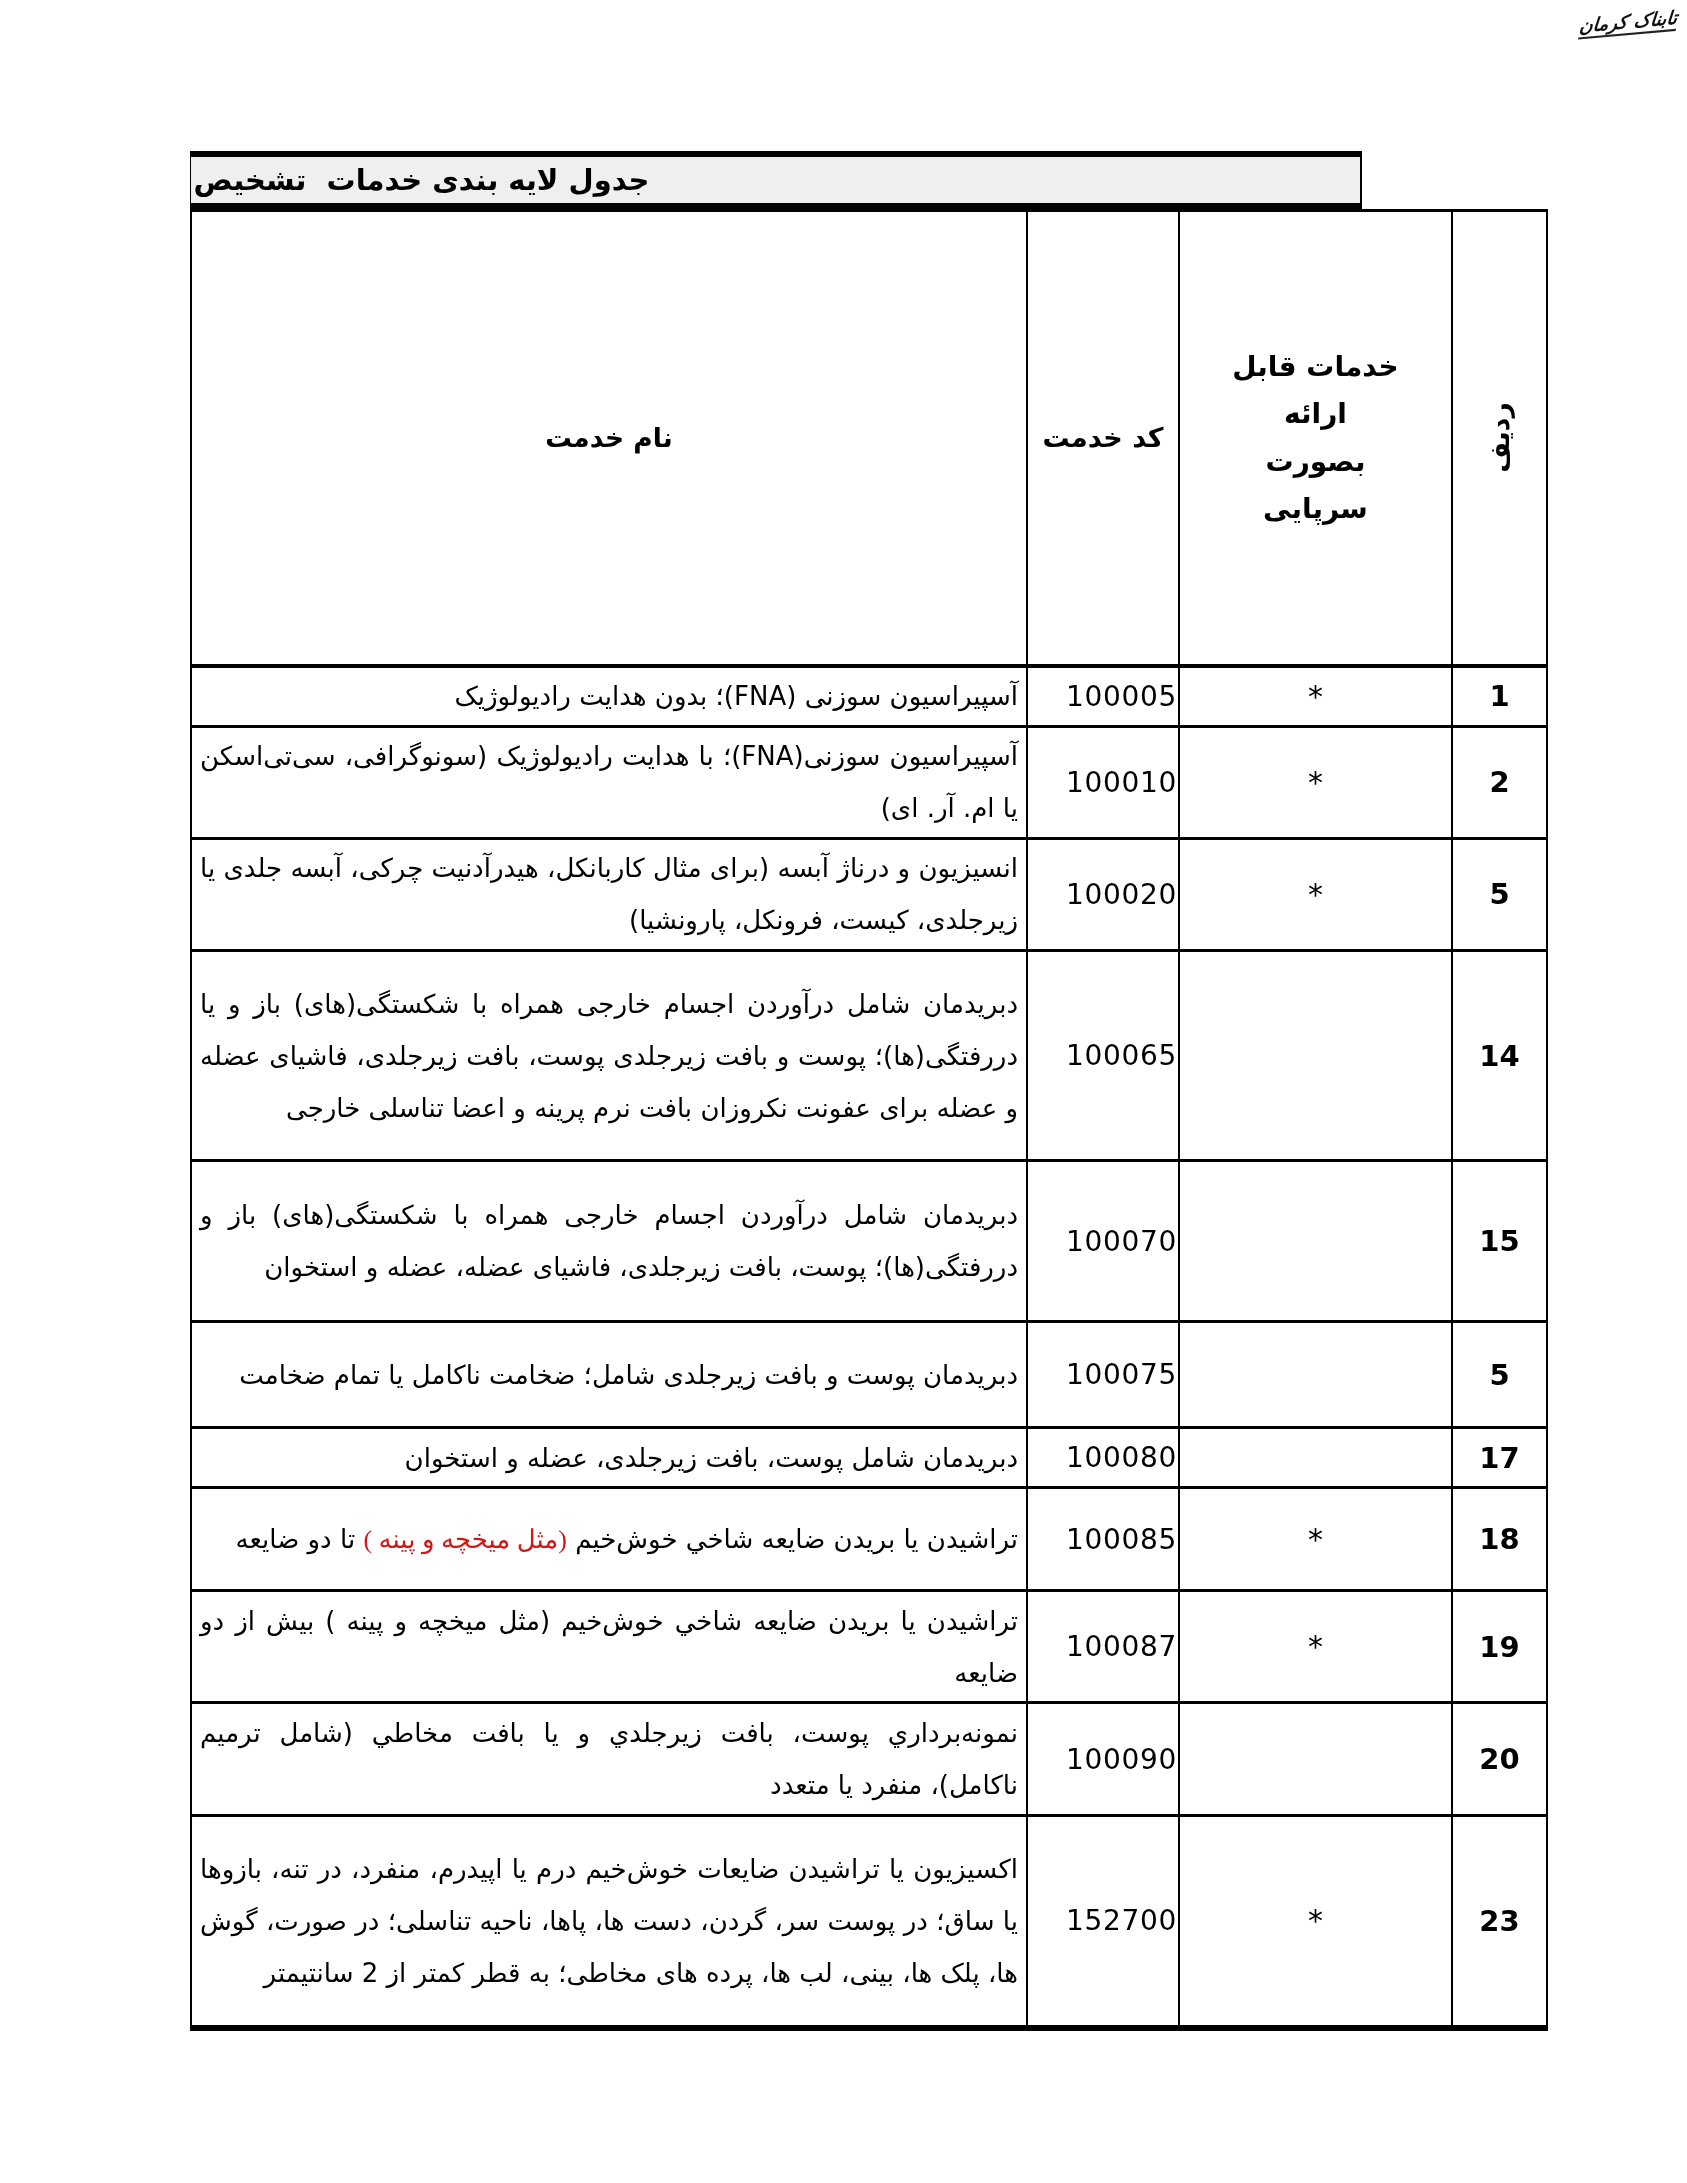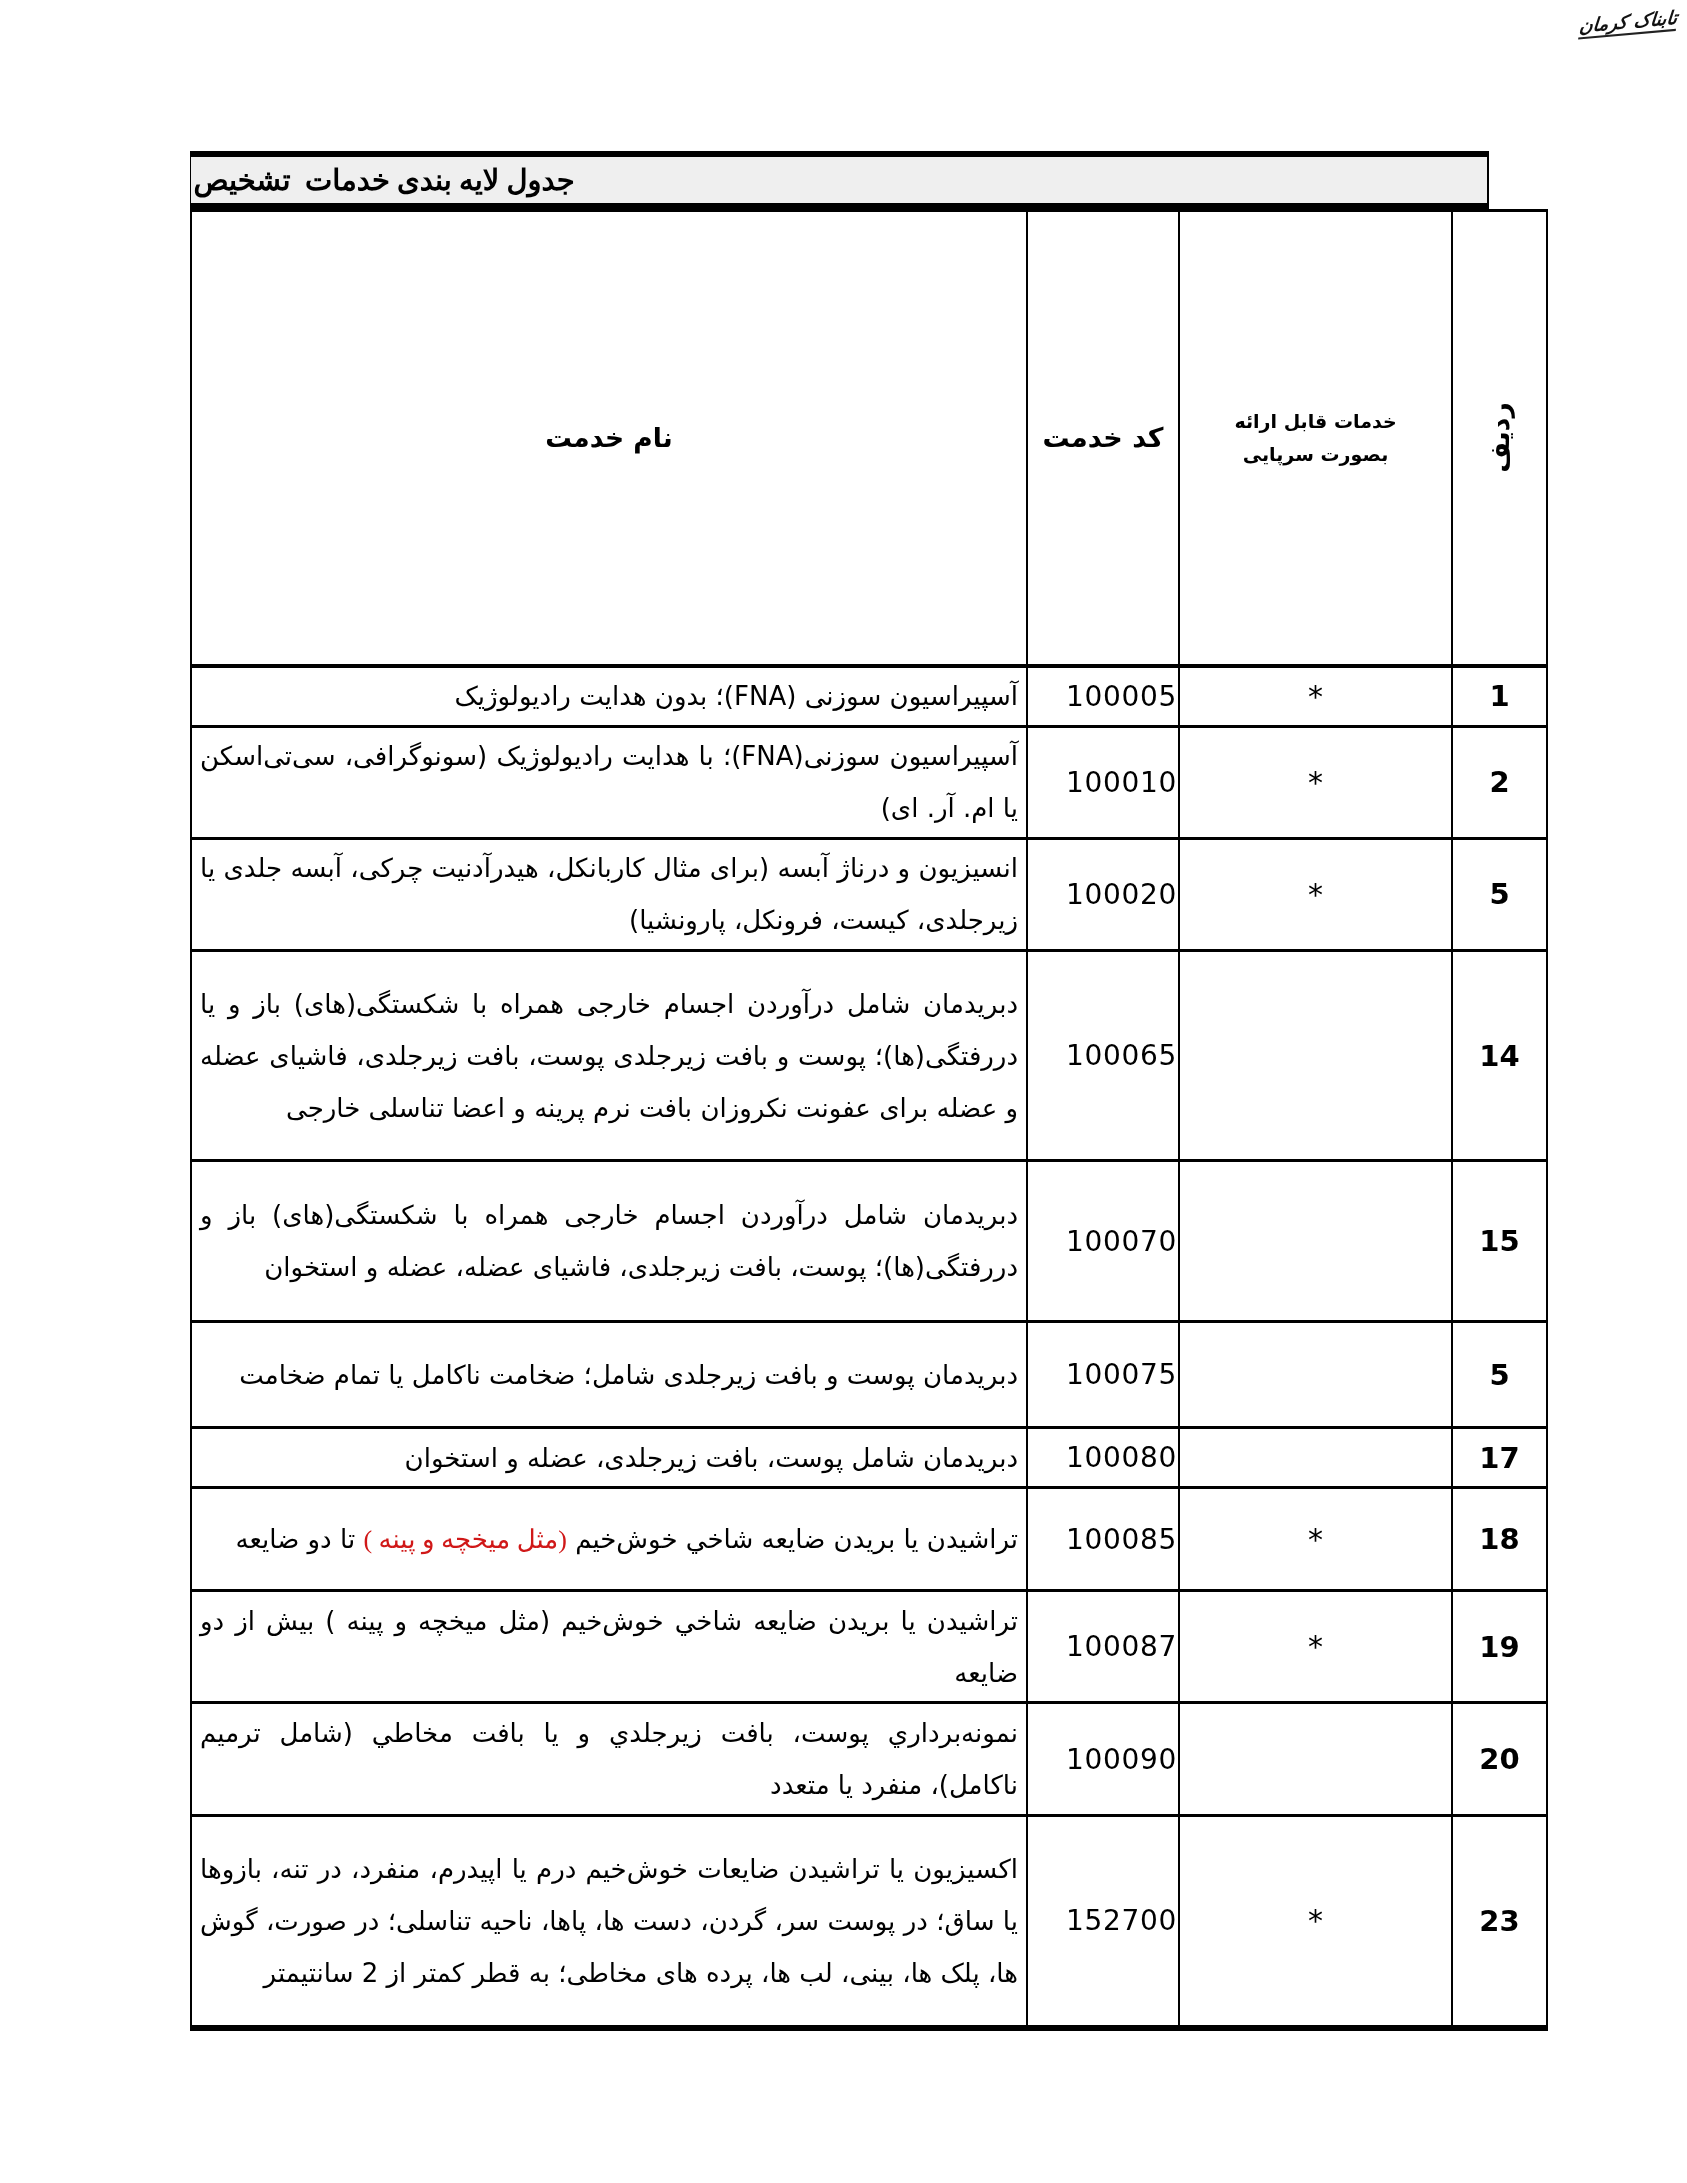--- a/index.html
+++ b/index.html
@@ -14,27 +14,26 @@
     font-size:18.5px; font-weight:bold; font-style:italic;
     transform:rotate(-5deg) skewX(-10deg);
     color:#111; letter-spacing:0.7px;
     border-bottom:2px solid #222; padding-bottom:1.3px;
   }
 
   
   .doc-table { position:absolute; left:190px; top:151px; width:1356px; }
 
   .title-bar {
-    box-sizing:border-box; height:58px; width:1299px;
+    box-sizing:border-box; height:58px; width:1172px;
     background:var(--title-bg,#efefef);
     border-top:6px solid #000; border-bottom:6px solid #000;
     border-left:1.3px solid #000; border-right:2px solid #000;
     display:flex; align-items:center; justify-content:flex-end;
     direction:rtl;
-    font-family:Liberation Serif, serif;
   }
   .title-bar .t {
     font-weight:bold; font-size:29px; white-space:pre;
     padding:0 1.3px 0 2.6px;
   }
 
   table.grid {
     border-collapse:collapse; table-layout:fixed;
     width:1356px; direction:rtl;
     border-left:2px solid #000; border-right:2px solid #000;
@@ -43,21 +42,21 @@
   table.grid td, table.grid th {
     border:2px solid #000;
     border-top-width:3.3px; border-bottom-width:3.3px;
     box-sizing:border-box; vertical-align:middle;
     overflow:hidden;
   }
   table.grid thead th { border-bottom-width:4px; font-weight:bold; text-align:center; }
 
   th.h-name { font-size:26.5px; }
   th.h-code { font-size:27px; }
-  th.h-outpatient { font-size:19px; padding:0 52px; line-height:1.7; }
+  th.h-outpatient { font-size:28px; padding:0 52px; line-height:1.7; }
   th.h-radif { font-size:26.5px; }
   .radif-rot { display:inline-block; transform:rotate(-90deg); white-space:nowrap; letter-spacing:0.7px; }
 
   td.name {
     direction:rtl; text-align:justify; text-align-last:right;
     font-size:26px; line-height:52px; padding:2.6px 8px;
   }
   td.code { text-align:right; font-size:28px; letter-spacing:0.7px; }
   td.star { text-align:center; font-size:30px; }
   td.rno  { text-align:center; font-size:29px; font-weight:bold; }

